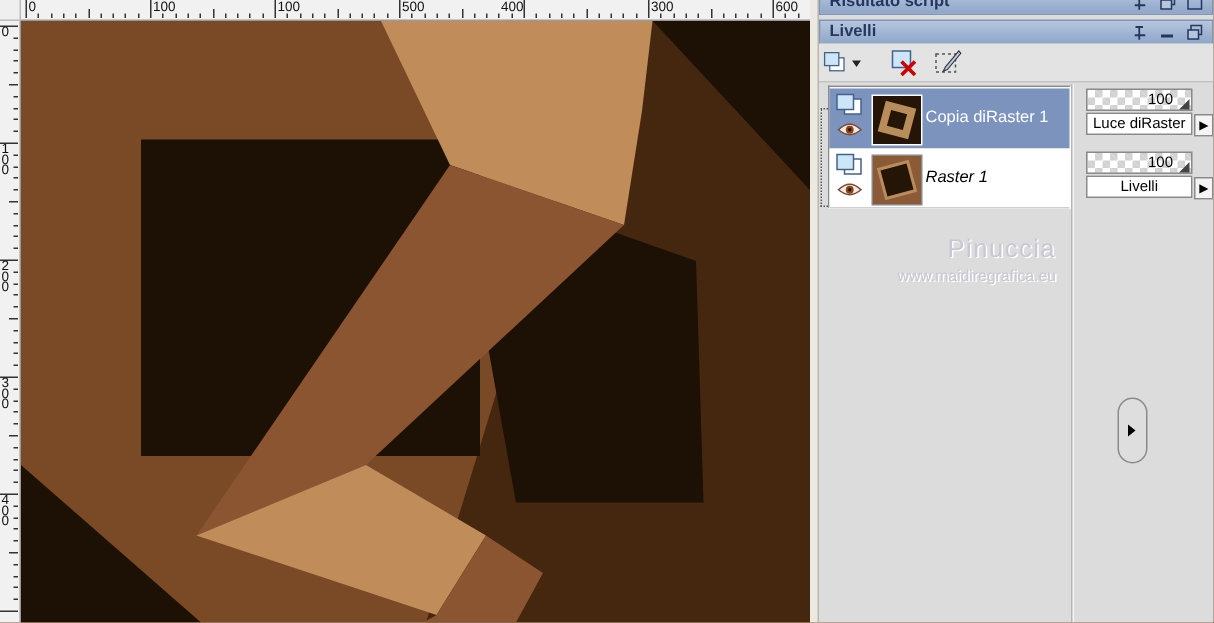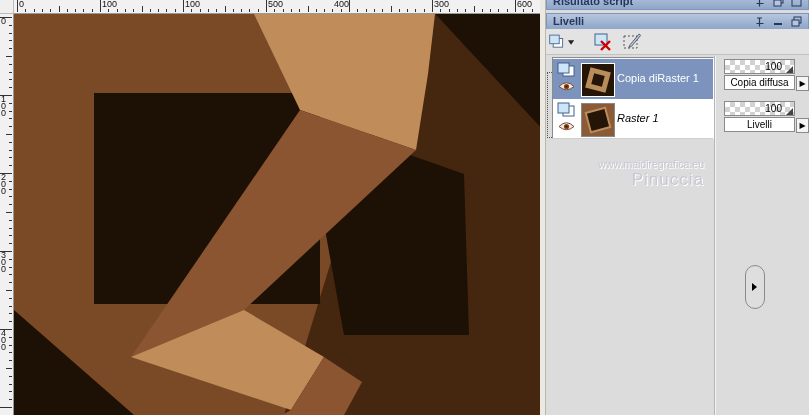--- a/index.html
+++ b/index.html
@@ -331,41 +331,41 @@
 
   <div class="abs" id="divider"></div>
 
   <div class="blend-group" style="top:59px;">
     <div class="opacity-box">
       <span class="opacity-val">100</span>
       <span class="opacity-tri"></span>
     </div>
 
     <div class="blend-box">
-      <span>Copia diffusa</span>
+      <span>Luce diRaster</span>
     </div>
     <div class="blend-arrow-btn" style="top:17px;">▶</div>
 
   </div>
 
   <div class="blend-group" style="top:101px;">
     <div class="opacity-box">
       <span class="opacity-val">100</span>
       <span class="opacity-tri"></span>
     </div>
 
     <div class="blend-box">
       <span>Livelli</span>
     </div>
     <div class="blend-arrow-btn" style="top:17px;">▶</div>
 
   </div>
 
   <div class="abs" id="watermark">
+    <div id="wm-line1">Pinuccia</div>
     <div id="wm-line2">www.maidiregrafica.eu</div>
-    <div id="wm-line1">Pinuccia</div>
   </div>
 
   <div class="abs" id="splitter-pill">
     <span class="arr"></span>
   </div>
 
 </div>
 
 </body></html>

